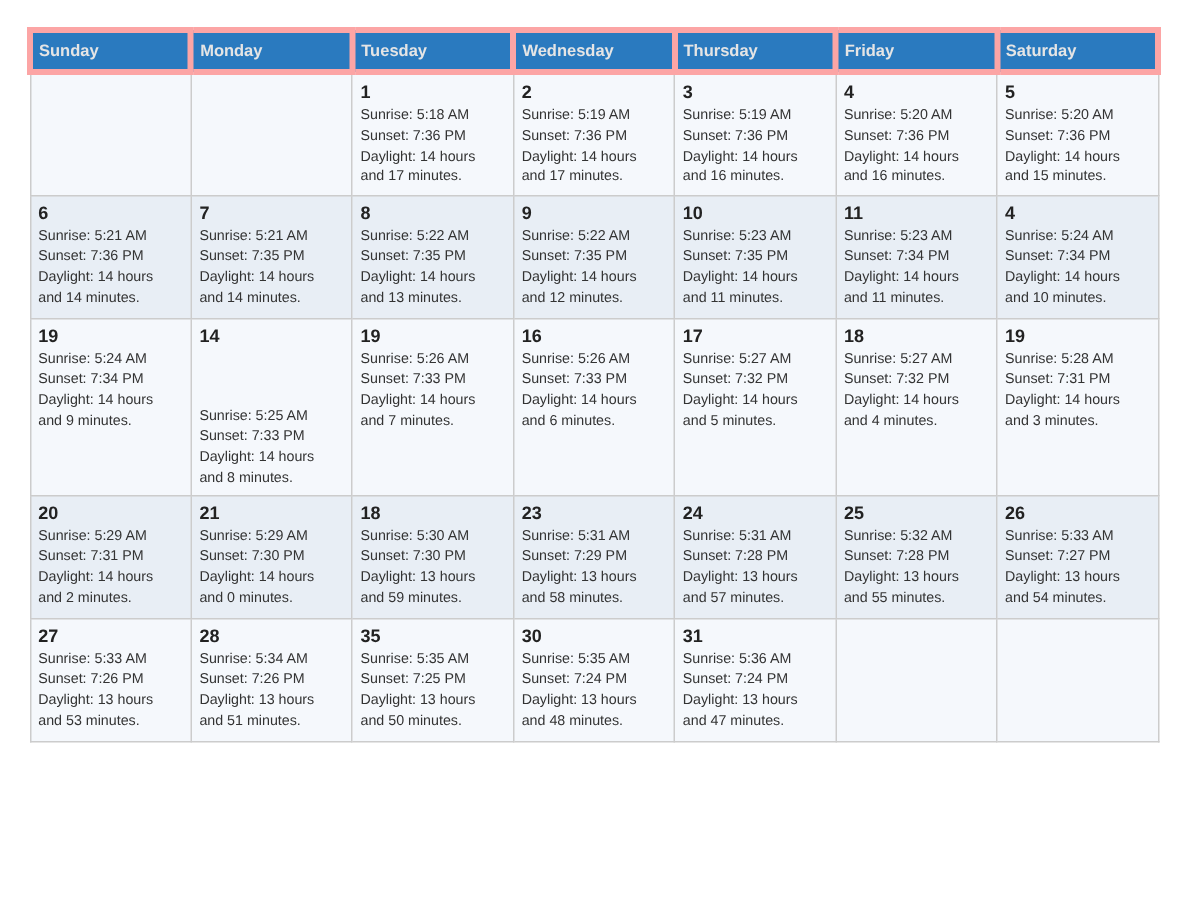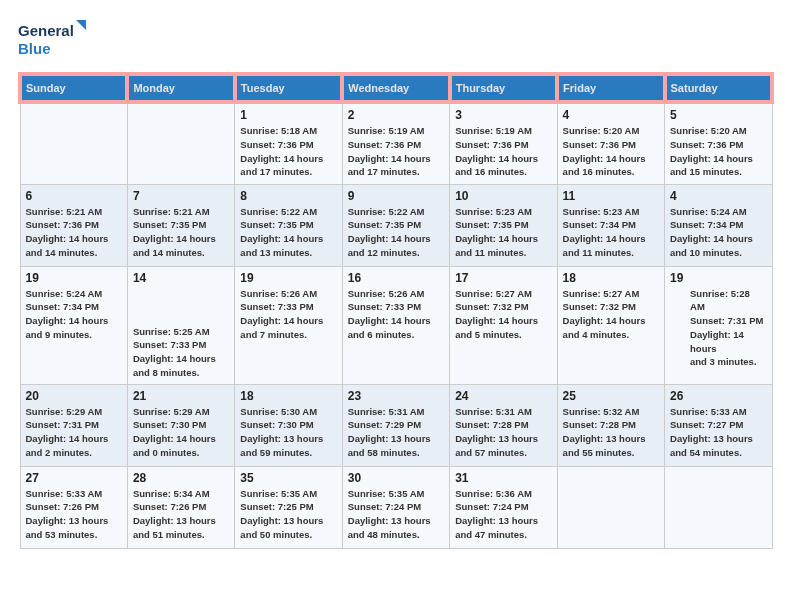--- a/index.html
+++ b/index.html
@@ -74,40 +74,26 @@
       font-size: 12px;
       font-weight: bold;
       color: #222;
       display: block;
       margin-bottom: 2px;
     }
     .day-info {
       font-size: 9.5px;
       line-height: 1.45;
       color: #333;
-      font-weight: bold;
     }
   </style>
 </head>
 <body>
 
 <div class="page">
-  <div class="header">
-    <div class="logo">
-    <svg width="70" height="42" viewBox="0 0 70 42" xmlns="http://www.w3.org/2000/svg">
-      <text y="18" x="0" font-size="15" font-weight="bold" fill="#1a3a5c" font-family="Arial">General</text>
-      <text y="36" x="0" font-size="15" font-weight="bold" fill="#2a7abf" font-family="Arial">Blue</text>
-      <polygon points="58,2 68,2 68,12" fill="#2a7abf"></polygon>
-    </svg>
-  </div>
-    <div class="title-block">
-      <div class="month-title"></div>
-      <div class="location"></div>
-    </div>
-  </div>
 
   <table>
     <thead>
       <tr>
       <th>Sunday</th>
           <th>Monday</th>
           <th>Tuesday</th>
           <th>Wednesday</th>
           <th>Thursday</th>
           <th>Friday</th>
@@ -243,21 +229,21 @@
           </td>
           <td>
             <span class="day-num">18</span>
             <div class="day-info" style="white-space: pre-line;">Sunrise: 5:27 AM
 Sunset: 7:32 PM
 Daylight: 14 hours
 and 4 minutes.</div>
           </td>
           <td>
             <span class="day-num">19</span>
-            <div class="day-info" style="white-space: pre-line; margin-left: 20px;">Sunrise: 5:28 AM
+            <div class="day-info" style="white-space: pre-line;">Sunrise: 5:28 AM
 Sunset: 7:31 PM
 Daylight: 14 hours
 and 3 minutes.</div>
           </td>
         </tr>
         <tr>
           <td>
             <span class="day-num">20</span>
             <div class="day-info" style="white-space: pre-line;">Sunrise: 5:29 AM
 Sunset: 7:31 PM

